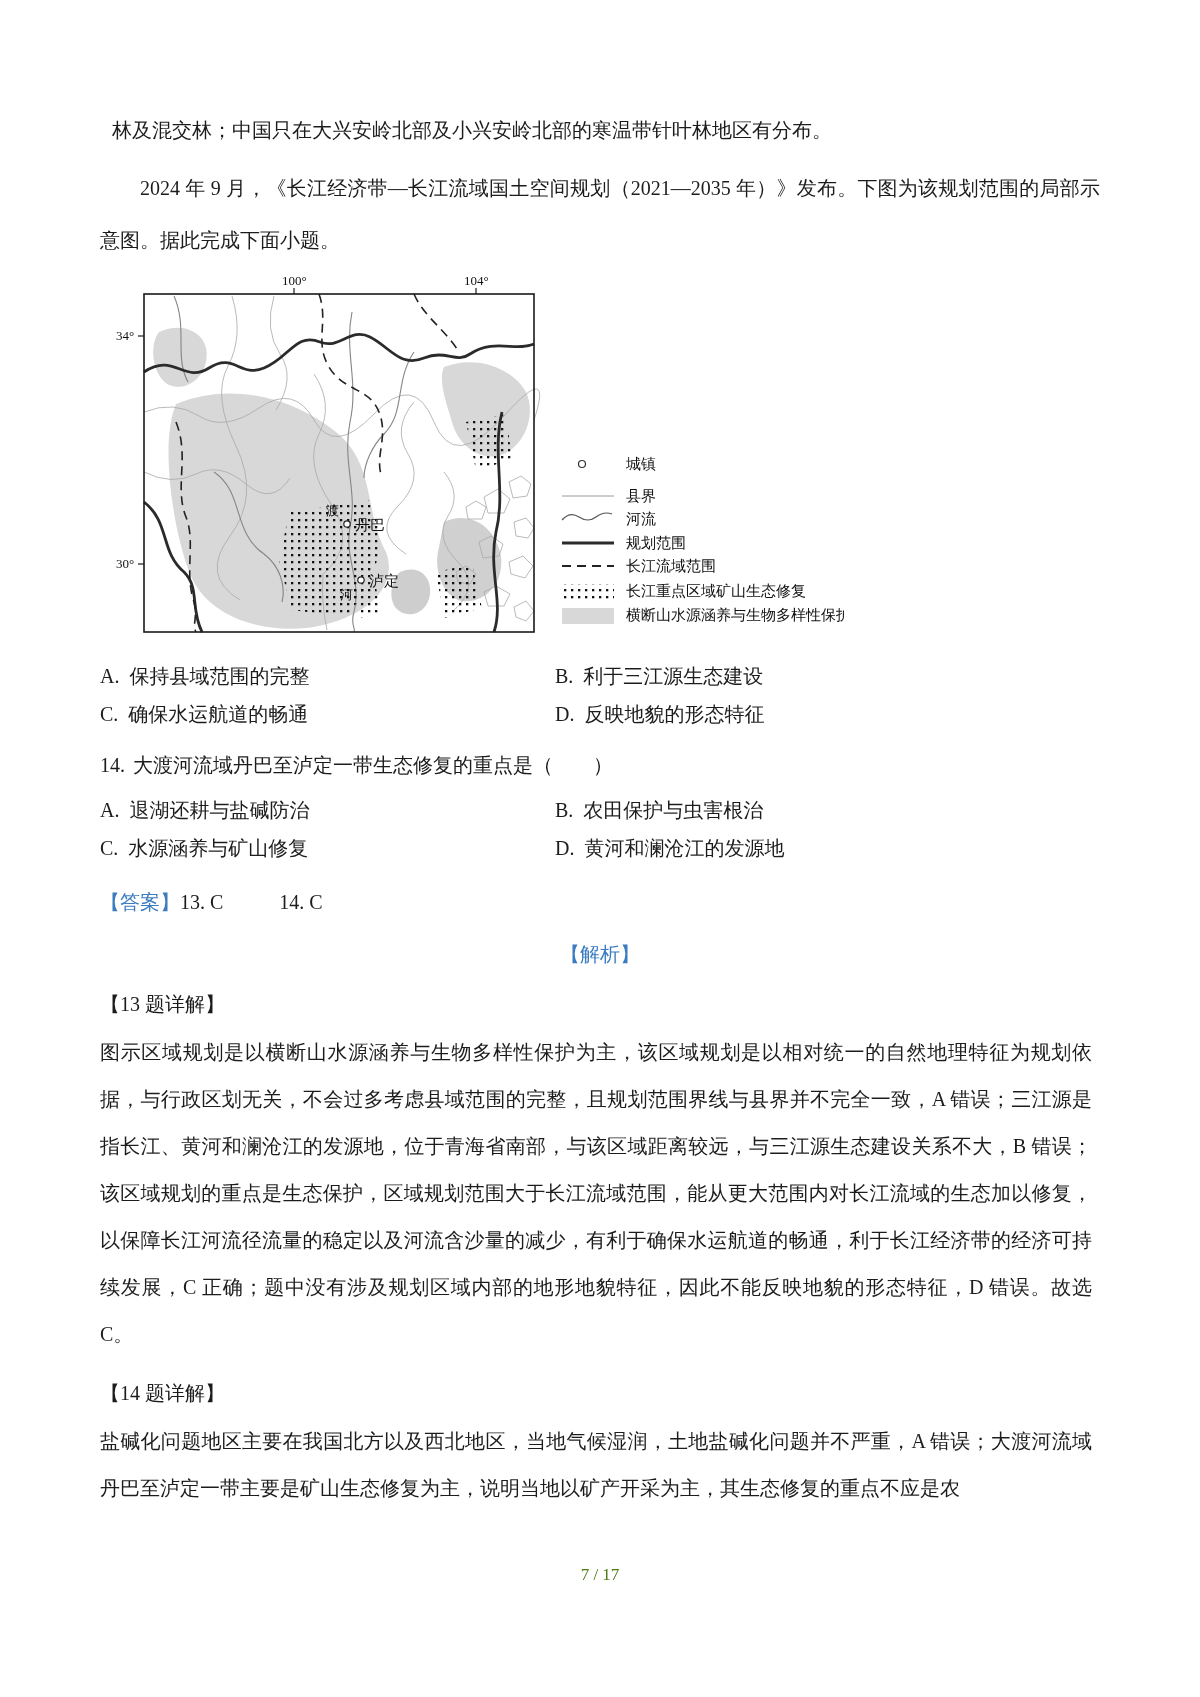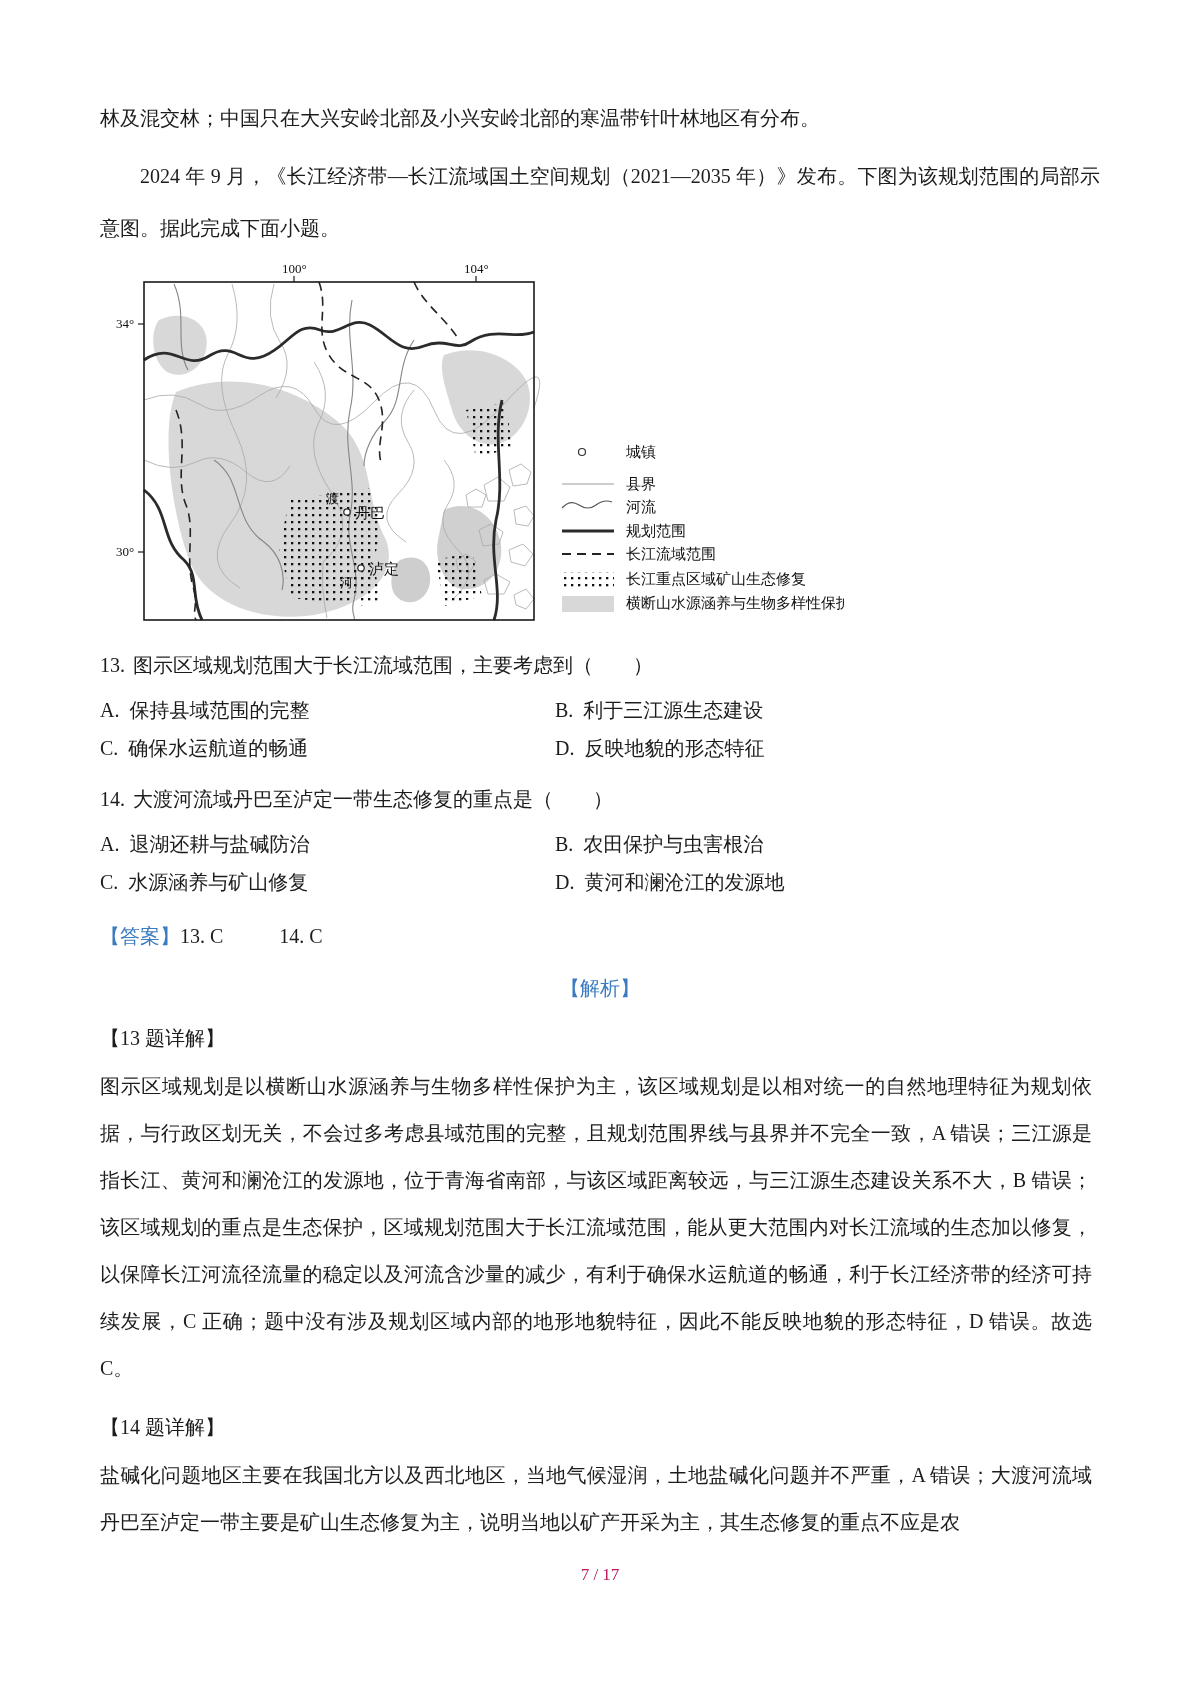--- a/index.html
+++ b/index.html
@@ -10,21 +10,21 @@
   html,body{margin:0;padding:0;}
   body{
     width:1200px;height:1697px;
     background:#ffffff;
     color:var(--ink);
     font-family:"Liberation Serif","DejaVu Serif",serif;
     position:relative;
     overflow:hidden;
   }
   .page{padding:104px 100px 0 100px;}
-  .intro-line{font-size:20px;line-height:28px;margin:0;font-family:Liberation Serif, serif;}
+  .intro-line{font-size:20px;line-height:28px;margin:12px;font-family:Liberation Serif, serif;}
   .stimulus{
     font-size:20px;line-height:52px;margin:18px 0 0 0;
     text-indent:2em;text-align:justify;
   }
   .map-figure{margin:6px 0 0 14px;padding:0;}
   .map-figure svg{display:block;}
   .q-stem{font-size:20px;line-height:32px;margin:14px 0 0 0;}
   .q-num{margin-right:8px;}
   .options{
     display:grid;grid-template-columns:455px auto;
@@ -36,21 +36,21 @@
   .blue{color:var(--accent);}
   .ans-item{margin-right:56px;text-align:right;}
   .analysis-label{font-size:20px;margin:22px 0 0 0;line-height:30px;text-align:center;}
   .detail-heading{font-size:20px;margin:20px 0 0 0;line-height:30px;}
   .detail-body{
     font-size:20px;line-height:47px;margin:10px 8px 0 0;
     text-align:justify;
   }
   .footer{
     position:absolute;left:0;top:1565px;width:100%;
-    text-align:center;font-size:17px;color:#be185d;
+    text-align:center;font-size:17px;color:#4d7c0f;
   }
   .map-text{font-family:"Liberation Serif","DejaVu Serif",serif;fill:#111;}
 </style>
 </head>
 <body>
 
 <div class="page">
 
   <p class="intro-line">林及混交林；中国只在大兴安岭北部及小兴安岭北部的寒温带针叶林地区有分布。</p>
 
@@ -153,21 +153,20 @@
         <text class="map-text" x="512" y="252" font-size="15">河流</text>
         <text class="map-text" x="512" y="276" font-size="15">规划范围</text>
         <text class="map-text" x="512" y="299" font-size="15">长江流域范围</text>
         <text class="map-text" x="512" y="324" font-size="15">长江重点区域矿山生态修复</text>
         <text class="map-text" x="512" y="348" font-size="15">横断山水源涵养与生物多样性保护</text>
       </g>
     </svg>
   </figure>
 
   <section>
-    <p class="q-stem"><span class="q-num">13.</span><span>图示区域规划范围大于长江流域范围，主要考虑到（　　）</span></p>
     <div class="options">
       <p class="option"><span class="opt-key">A.</span><span>保持县域范围的完整</span></p>
       <p class="option"><span class="opt-key">B.</span><span>利于三江源生态建设</span></p>
       <p class="option"><span class="opt-key">C.</span><span>确保水运航道的畅通</span></p>
       <p class="option"><span class="opt-key">D.</span><span>反映地貌的形态特征</span></p>
     </div>
   </section>
 
   <section>
     <p class="q-stem" style="margin-top:22px;"><span class="q-num">14.</span><span>大渡河流域丹巴至泸定一带生态修复的重点是（　　）</span></p>

